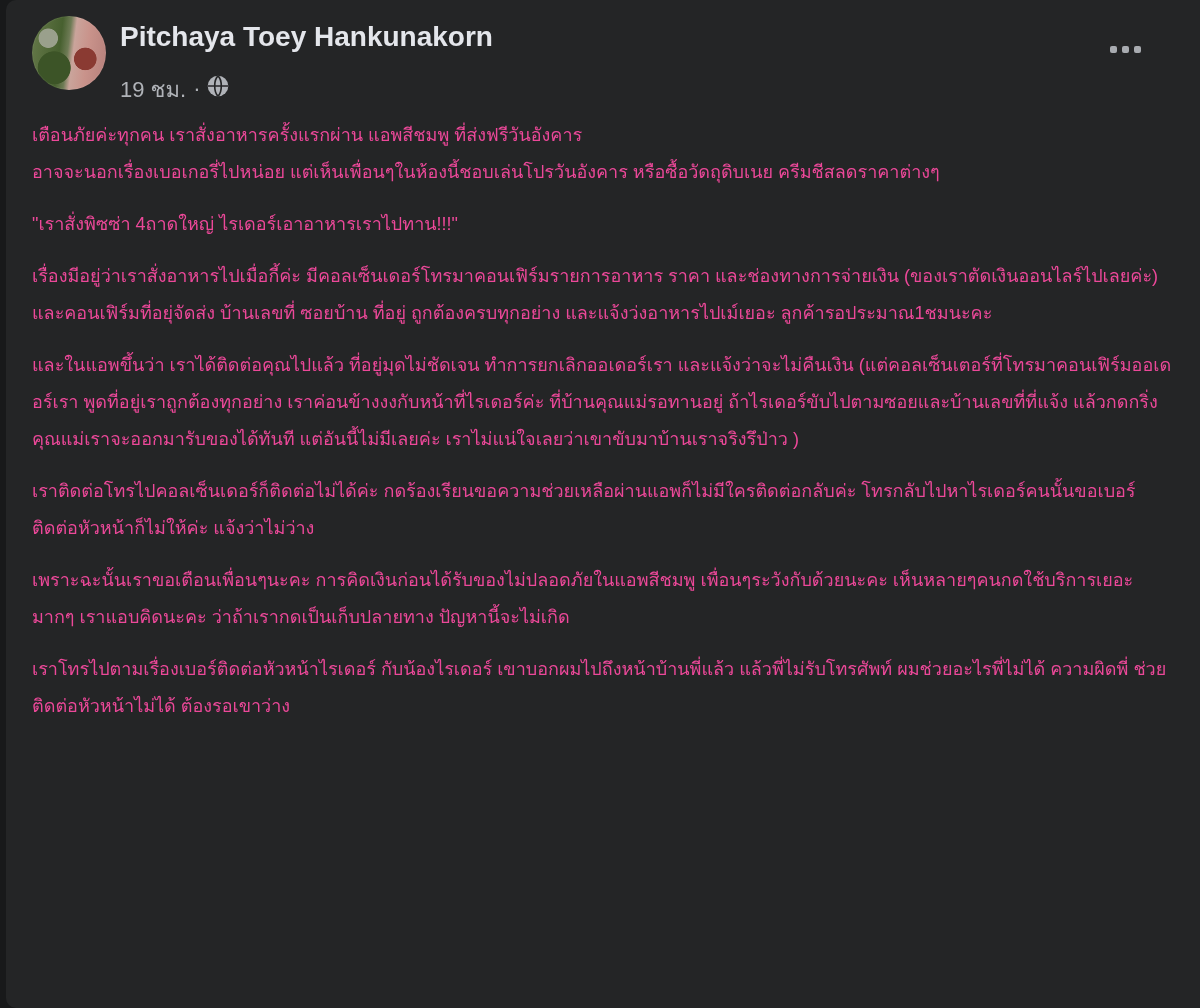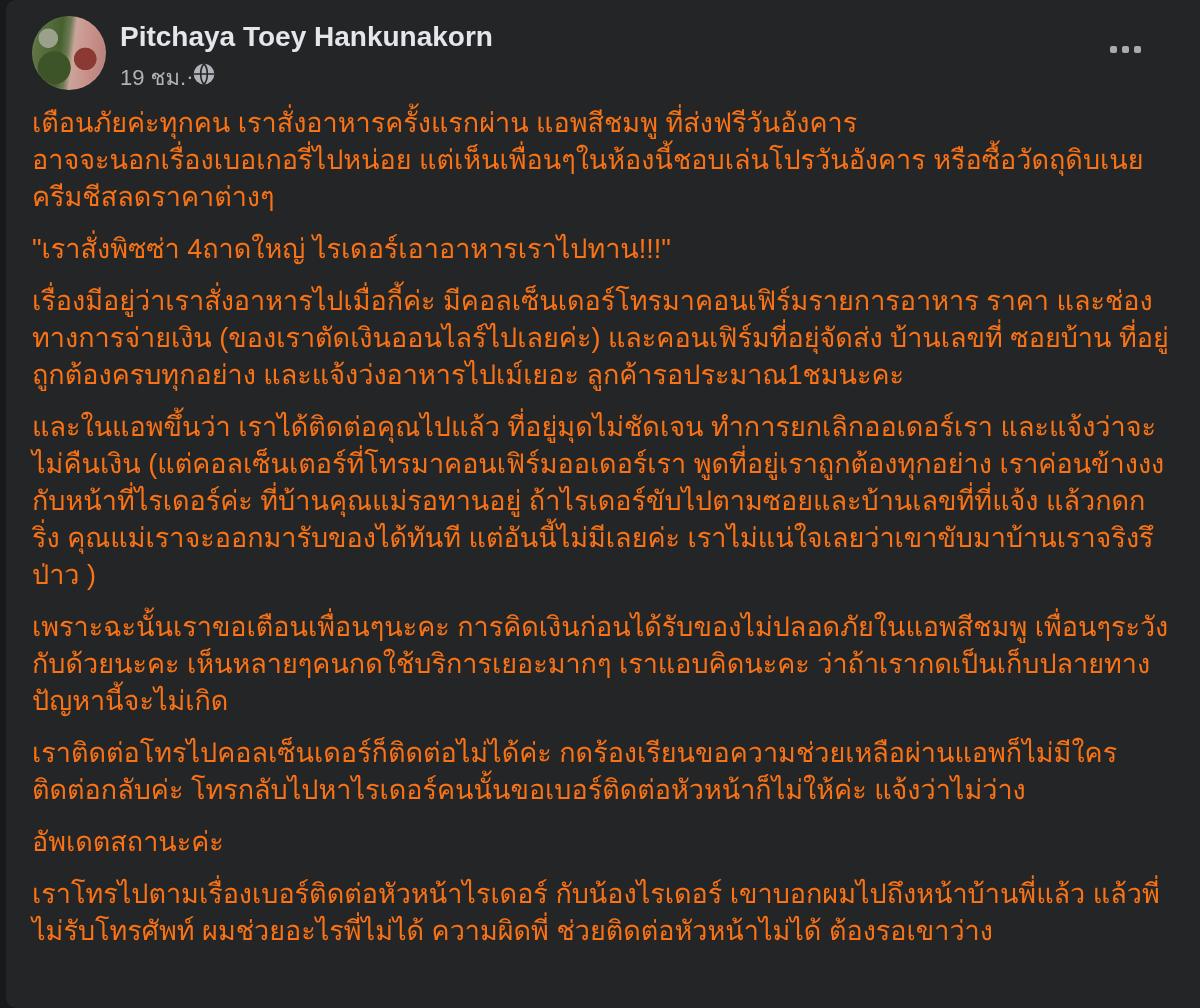--- a/index.html
+++ b/index.html
@@ -29,41 +29,41 @@
       radial-gradient(circle at 22% 30%, #9aa08c 0 12%, rgba(0,0,0,0) 13%),
       linear-gradient(97deg, #66794a 0%, #47602f 38%, #6e7b55 48%, #caa49b 55%, #c9938b 72%, #b57f7a 100%);
     box-shadow:inset 0 0 0 1px rgba(255,255,255,0.06);
   }
   .meta{margin-left:14px;padding-top:4px;min-width:0;}
   .author{
     font-size:28px;font-weight:bold;color:#e4e6eb;line-height:1.2;
     cursor:pointer;
   }
   .sub{
-    display:flex;align-items:center;
-    margin-top:6px;
+    display:flex;align-items:center;gap:7px;
+    margin-top:18px;
     font-size:22px;color:#b0b3b8;
   }
   .sub .sep{color:#b0b3b8;}
   .globe{display:inline-block;vertical-align:middle;}
   .more{
     margin-left:auto;margin-right:12px;margin-top:22px;
     display:flex;gap:5px;align-items:center;
     padding:8px;border-radius:50%;cursor:pointer;
   }
   .more .dot{
     width:7px;height:7px;border-radius:2px;background:#a8abb0;display:block;
   }
   .body{
     padding:10px 28px 0 26px;
   }
   .para{
     margin:0 0 15px 0;
-    font-size:27px;line-height:37px;
-    color:#f97316;
+    font-size:18px;line-height:37px;
+    color:#ec4899;
     white-space:pre-wrap;
     word-break:normal;
   }
 </style>
 </head>
 <body>
 
 <div class="card">
 
   <div class="header">
@@ -89,19 +89,18 @@
       <span class="dot"></span>
     </div>
   </div>
 
   <div class="body">
       <p class="para">เตือนภัยค่ะทุกคน เราสั่งอาหารครั้งแรกผ่าน แอพสีชมพู ที่ส่งฟรีวันอังคาร
 อาจจะนอกเรื่องเบอเกอรี่ไปหน่อย แต่เห็นเพื่อนๆในห้องนี้ชอบเล่นโปรวันอังคาร หรือซื้อวัดถุดิบเนย ครีมชีสลดราคาต่างๆ</p>
       <p class="para">"เราสั่งพิซซ่า 4ถาดใหญ่ ไรเดอร์เอาอาหารเราไปทาน!!!"</p>
       <p class="para">เรื่องมีอยู่ว่าเราสั่งอาหารไปเมื่อกี้ค่ะ มีคอลเซ็นเดอร์โทรมาคอนเฟิร์มรายการอาหาร ราคา และช่องทางการจ่ายเงิน (ของเราตัดเงินออนไลร์ไปเลยค่ะ) และคอนเฟิร์มที่อยุ่จัดส่ง บ้านเลขที่ ซอยบ้าน ที่อยู่ ถูกต้องครบทุกอย่าง และแจ้งว่งอาหารไปเม์เยอะ ลูกค้ารอประมาณ1ชมนะคะ</p>
       <p class="para">และในแอพขึ้นว่า เราได้ติดต่อคุณไปแล้ว ที่อยู่มุดไม่ชัดเจน ทำการยกเลิกออเดอร์เรา และแจ้งว่าจะไม่คืนเงิน (แต่คอลเซ็นเตอร์ที่โทรมาคอนเฟิร์มออเดอร์เรา พูดที่อยู่เราถูกต้องทุกอย่าง เราค่อนข้างงงกับหน้าที่ไรเดอร์ค่ะ ที่บ้านคุณแม่รอทานอยู่ ถ้าไรเดอร์ขับไปตามซอยและบ้านเลขที่ที่แจ้ง แล้วกดกริ่ง คุณแม่เราจะออกมารับของได้ทันที แต่อันนี้ไม่มีเลยค่ะ เราไม่แน่ใจเลยว่าเขาขับมาบ้านเราจริงรึป่าว )</p>
+      <p class="para">เราติดต่อโทรไปคอลเซ็นเดอร์ก็ติดต่อไม่ได้ค่ะ กดร้องเรียนขอความช่วยเหลือผ่านแอพก็ไม่มีใครติดต่อกลับค่ะ โทรกลับไปหาไรเดอร์คนนั้นขอเบอร์ติดต่อหัวหน้าก็ไม่ให้ค่ะ แจ้งว่าไม่ว่าง</p>
       <p class="para">เพราะฉะนั้นเราขอเตือนเพื่อนๆนะคะ การคิดเงินก่อนได้รับของไม่ปลอดภัยในแอพสีชมพู เพื่อนๆระวังกับด้วยนะคะ เห็นหลายๆคนกดใช้บริการเยอะมากๆ เราแอบคิดนะคะ ว่าถ้าเรากดเป็นเก็บปลายทาง ปัญหานี้จะไม่เกิด</p>
-      <p class="para">เราติดต่อโทรไปคอลเซ็นเดอร์ก็ติดต่อไม่ได้ค่ะ กดร้องเรียนขอความช่วยเหลือผ่านแอพก็ไม่มีใครติดต่อกลับค่ะ โทรกลับไปหาไรเดอร์คนนั้นขอเบอร์ติดต่อหัวหน้าก็ไม่ให้ค่ะ แจ้งว่าไม่ว่าง</p>
-      <p class="para">อัพเดตสถานะค่ะ</p>
       <p class="para">เราโทรไปตามเรื่องเบอร์ติดต่อหัวหน้าไรเดอร์ กับน้องไรเดอร์ เขาบอกผมไปถึงหน้าบ้านพี่แล้ว แล้วพี่ไม่รับโทรศัพท์ ผมช่วยอะไรพี่ไม่ได้ ความผิดพี่ ช่วยติดต่อหัวหน้าไม่ได้ ต้องรอเขาว่าง</p>
     </div>
 
 </div>
 
 </body></html>

